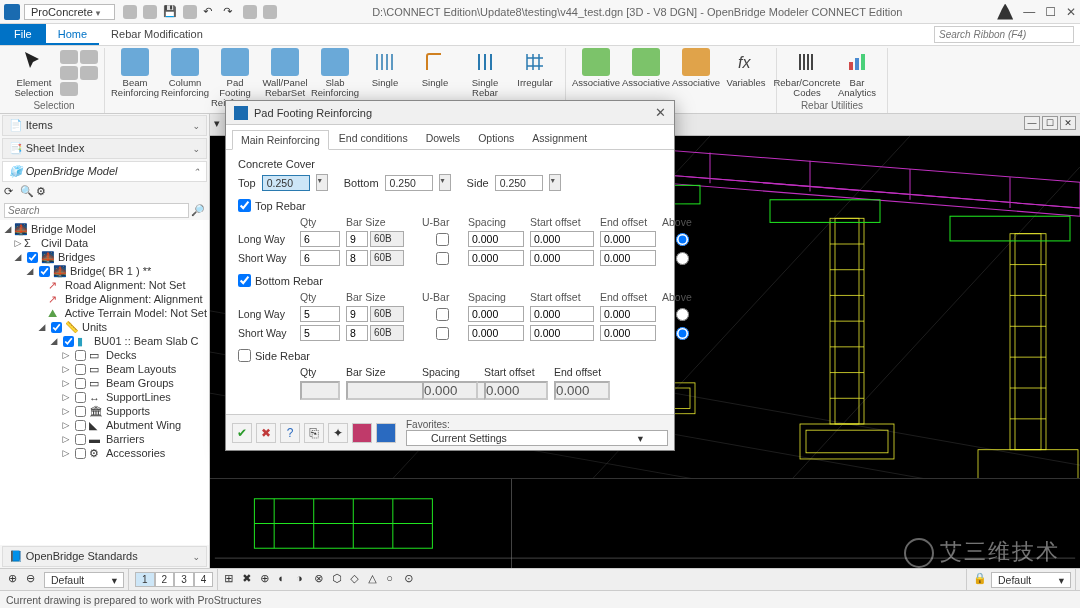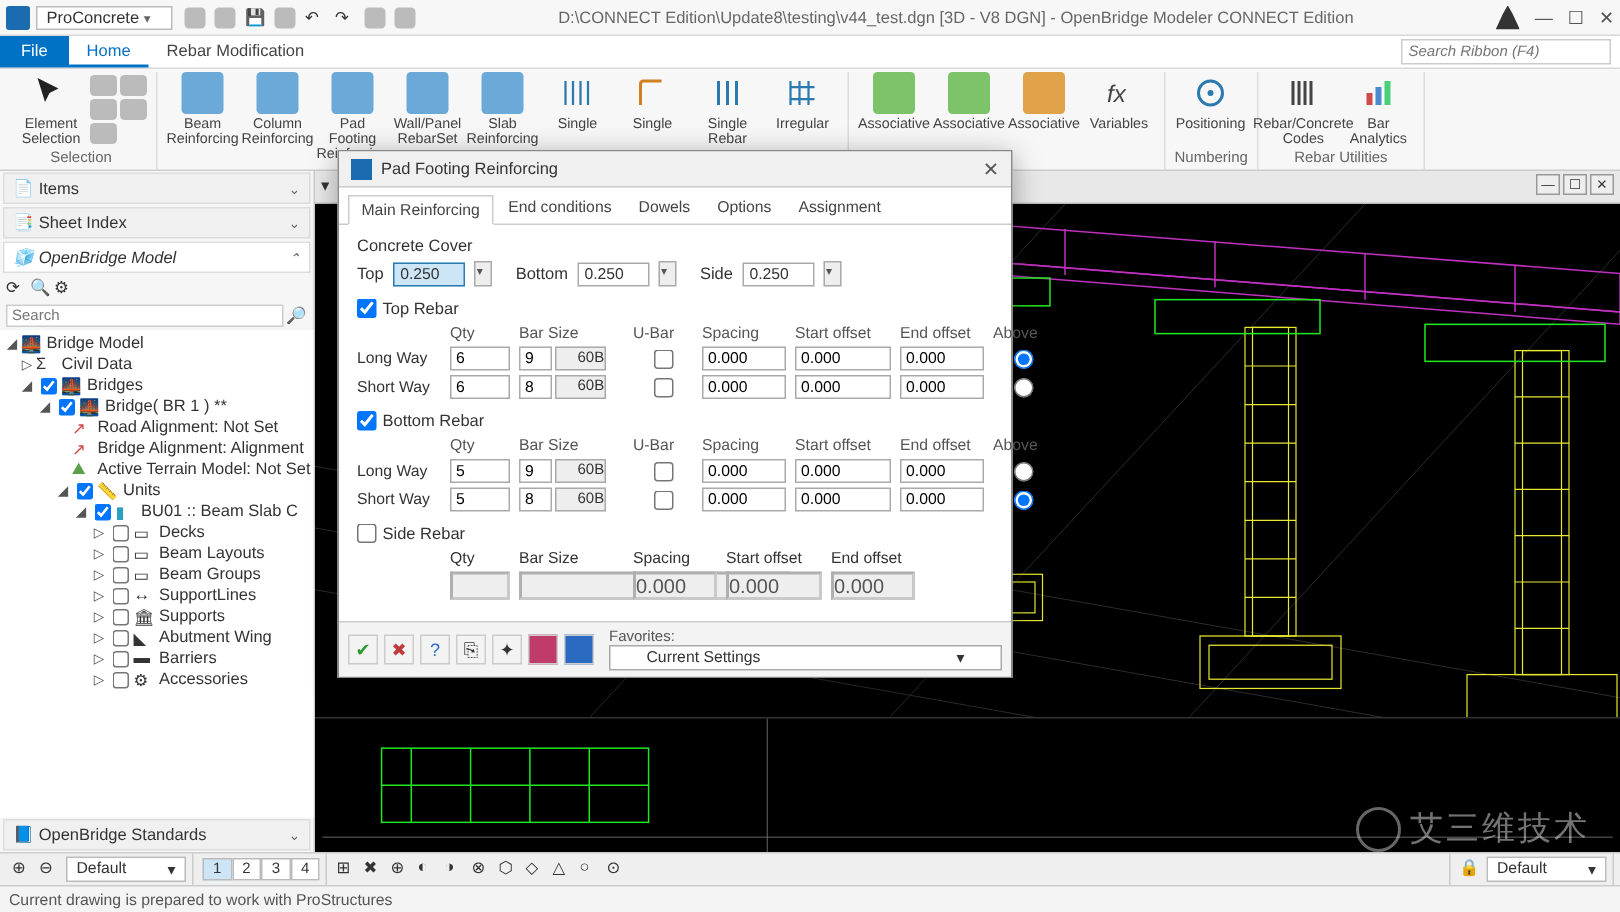--- a/index.html
+++ b/index.html
@@ -39,21 +39,21 @@
 
 
 .mainrow { display: flex; height: calc(608px - 24px - 22px - 68px - 22px - 18px); }
 .explorer { width: 210px; background: #f6f6f6; border-right: 1px solid #ccc; display: flex; flex-direction: column; font-size: 11px; }
 .panelhdr { background: #eaeaea; padding: 3px 6px; font-size: 11px; color: #333; display:flex; align-items:center; justify-content:space-between; border-bottom:1px solid #d0d0d0; }
 .panelhdr .ctrls { font-size:10px; color:#666; letter-spacing:2px; }
 .accitem { background: #f0f0f0; border: 1px solid #ddd; margin: 1px 2px; padding: 3px 6px; display:flex; align-items:center; justify-content:space-between; }
 .accitem.active { background: #fff; font-style: italic; }
 .chev { font-size: 9px; color: #666; }
 .searchrow { display:flex; align-items:center; padding:2px 4px; gap:2px; }
-.searchrow input { flex:1; border:1px solid #ccc; padding:1px 3px; color:#888; font-size:10px; }
+.searchrow input { flex:1; border:1px solid #ccc; padding:1px 3px; font-style:italic; color:#888; font-size:10px; }
 .searchrow .sicon { width:14px; height:14px; display:inline-block; }
 .tree { flex:1; overflow:auto; padding:2px 0; background:#fff; }
 .trow { display:flex; align-items:center; padding:1px 2px; white-space:nowrap; }
 .trow .tw { width:12px; text-align:center; color:#555; font-size:9px; }
 .trow input[type=checkbox]{ margin:0 3px; width:11px; height:11px; }
 .trow .ticon { width:14px; height:12px; margin-right:3px; display:inline-block; }
 .indent1{padding-left:12px}.indent2{padding-left:24px}.indent3{padding-left:36px}.indent4{padding-left:48px}.indent5{padding-left:60px}
 
 
 .viewport { flex:1; position:relative; background:#000; overflow:hidden; }
@@ -83,21 +83,21 @@
 .covrow label{font-size:11px;}
 .covval { border:1px solid #aaa; padding:1px 4px; width:48px; font-size:10.5px; display:inline-block; }
 .covval.hl { background:#cde6f7; border-color:#2a7ab0; }
 .dd2{border:1px solid #aaa;width:12px;height:17px;display:inline-block;background:#eee; position:relative;}
 .dd2::after{content:"▾";position:absolute;left:1px;top:1px;font-size:8px;color:#555;}
 .grid { display:grid; grid-template-columns: 56px 40px 70px 40px 56px 64px 56px 40px; gap:3px 6px; align-items:center; font-size:10.5px;}
 .grid .hdr{color:#555;}
 .grid input[type=text]{border:1px solid #aaa;padding:1px 3px;width:100%;font-size:10.5px;}
 .grid .bs{display:flex;gap:2px;}
 .grid .bs input{width:22px;}
-.grid .bs .sel{border:1px solid #aaa;padding:1px 14px;width:34px;font-size:10px;background:#eee;}
+.grid .bs .sel{border:1px solid #aaa;padding:1px 3px;width:34px;font-size:10px;background:#eee;}
 .grid input[type=checkbox]{margin:auto;display:block;}
 .grid input[type=radio]{margin:auto;display:block;}
 .grid3 { display:grid; grid-template-columns: 56px 40px 70px 56px 64px 56px; gap:3px 6px; align-items:center; font-size:10.5px;}
 .dlgfoot { border-top:1px solid #ccc; display:flex; align-items:center; padding:4px 6px; gap:4px; background:#f3f3f3;}
 .dlgfoot .fic{width:20px;height:20px;border:1px solid #ccc;display:flex;align-items:center;justify-content:center;font-size:12px;}
 .dlgfoot .fav{flex:1;margin-left:6px;}
 .dlgfoot .fav .flabel{font-size:10px;color:#555;}
 .dlgfoot .fav .fsel{border:1px solid #aaa;padding:1px 24px;font-size:10.5px;background:#fff;display:flex;justify-content:space-between;}
 
 
@@ -312,34 +312,20 @@
             <svg viewBox="0 0 24 24">
               <text x="4" y="18" font-size="16" font-style="italic" fill="#444">fx</text>
             </svg>
           </div>
           <div class="tx">Variables</div>
         </div>
     </div>
     <div class="lbl">&nbsp;</div>
   </div>
 
-  <div class="ribgroup">
-    <div class="items">
-      <div class="ribbtn">
-          <div class="ic">
-            <svg viewBox="0 0 24 24">
-              <circle cx="12" cy="12" r="8" stroke="#2a7ab0" fill="none" stroke-width="2"></circle>
-              <circle cx="12" cy="12" r="2" fill="#2a7ab0"></circle>
-            </svg>
-          </div>
-          <div class="tx">Positioning</div>
-        </div>
-    </div>
-    <div class="lbl">Numbering</div>
-  </div>
 
   <div class="ribgroup">
     <div class="items">
       <div class="ribbtn">
           <div class="ic">
             <svg viewBox="0 0 24 24">
               <g stroke="#444" stroke-width="2">
                 <line x1="5" y1="4" x2="5" y2="20"></line>
                 <line x1="9" y1="4" x2="9" y2="20"></line>
                 <line x1="13" y1="4" x2="13" y2="20"></line>

